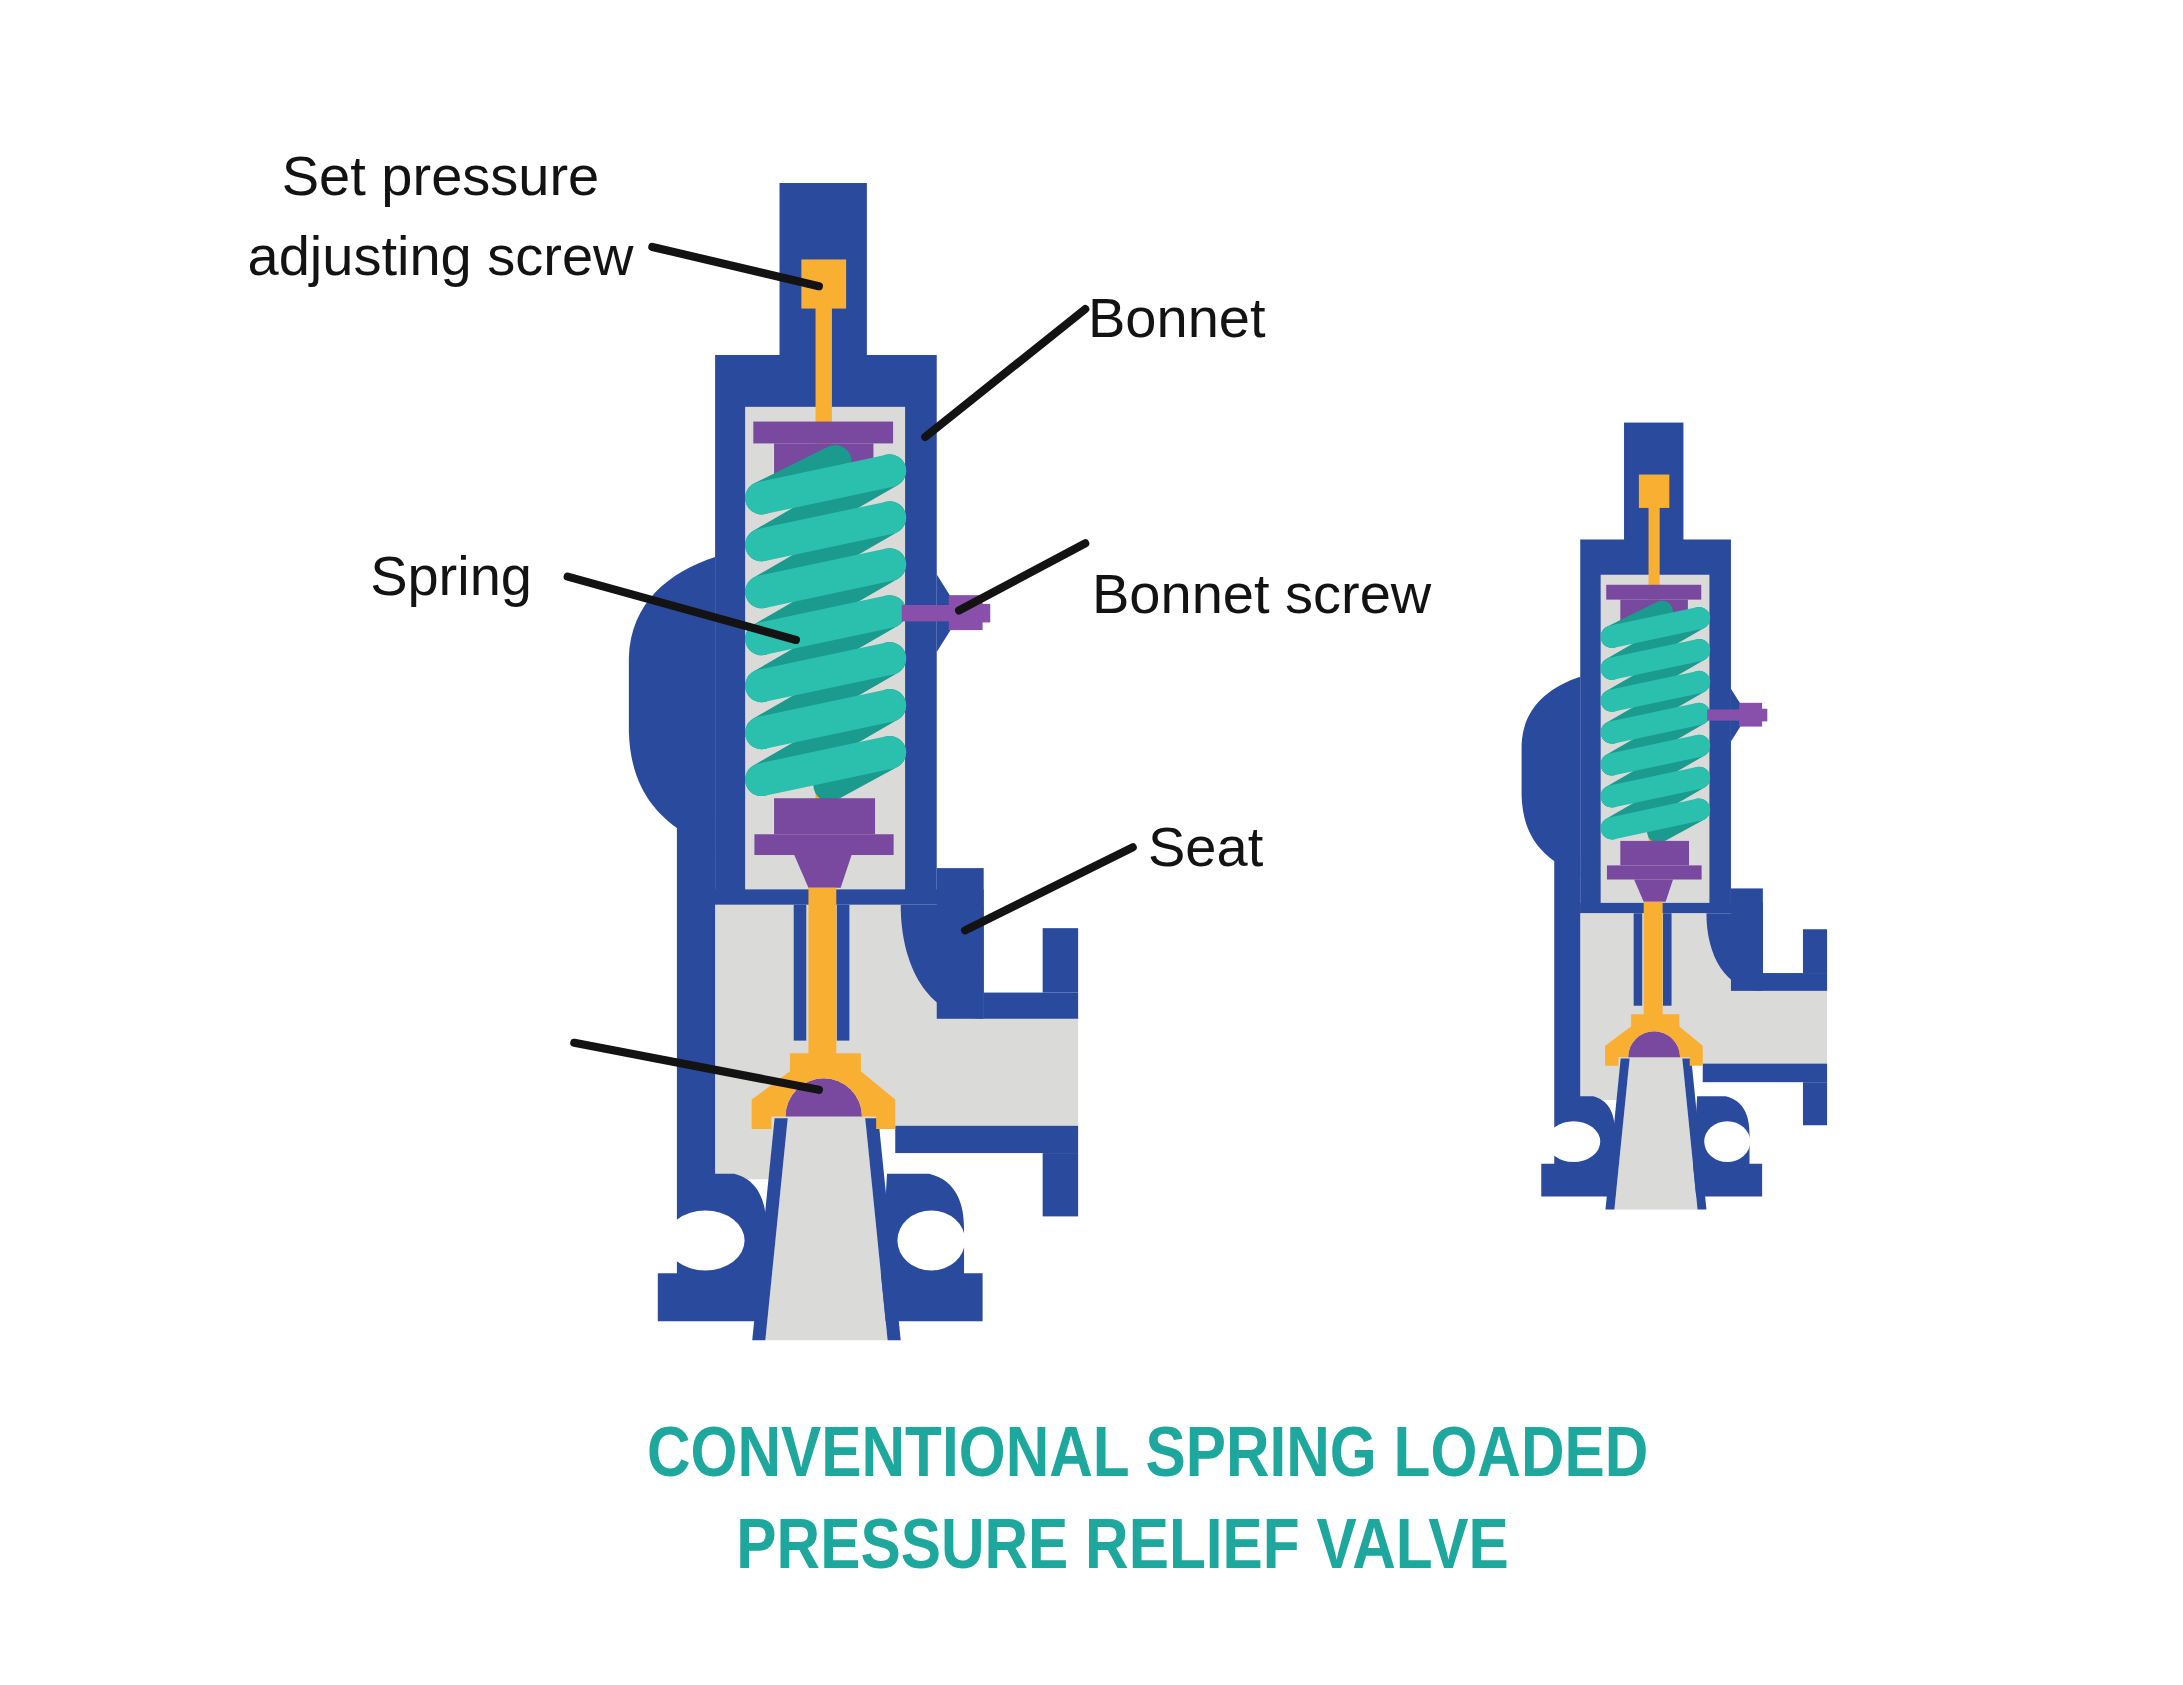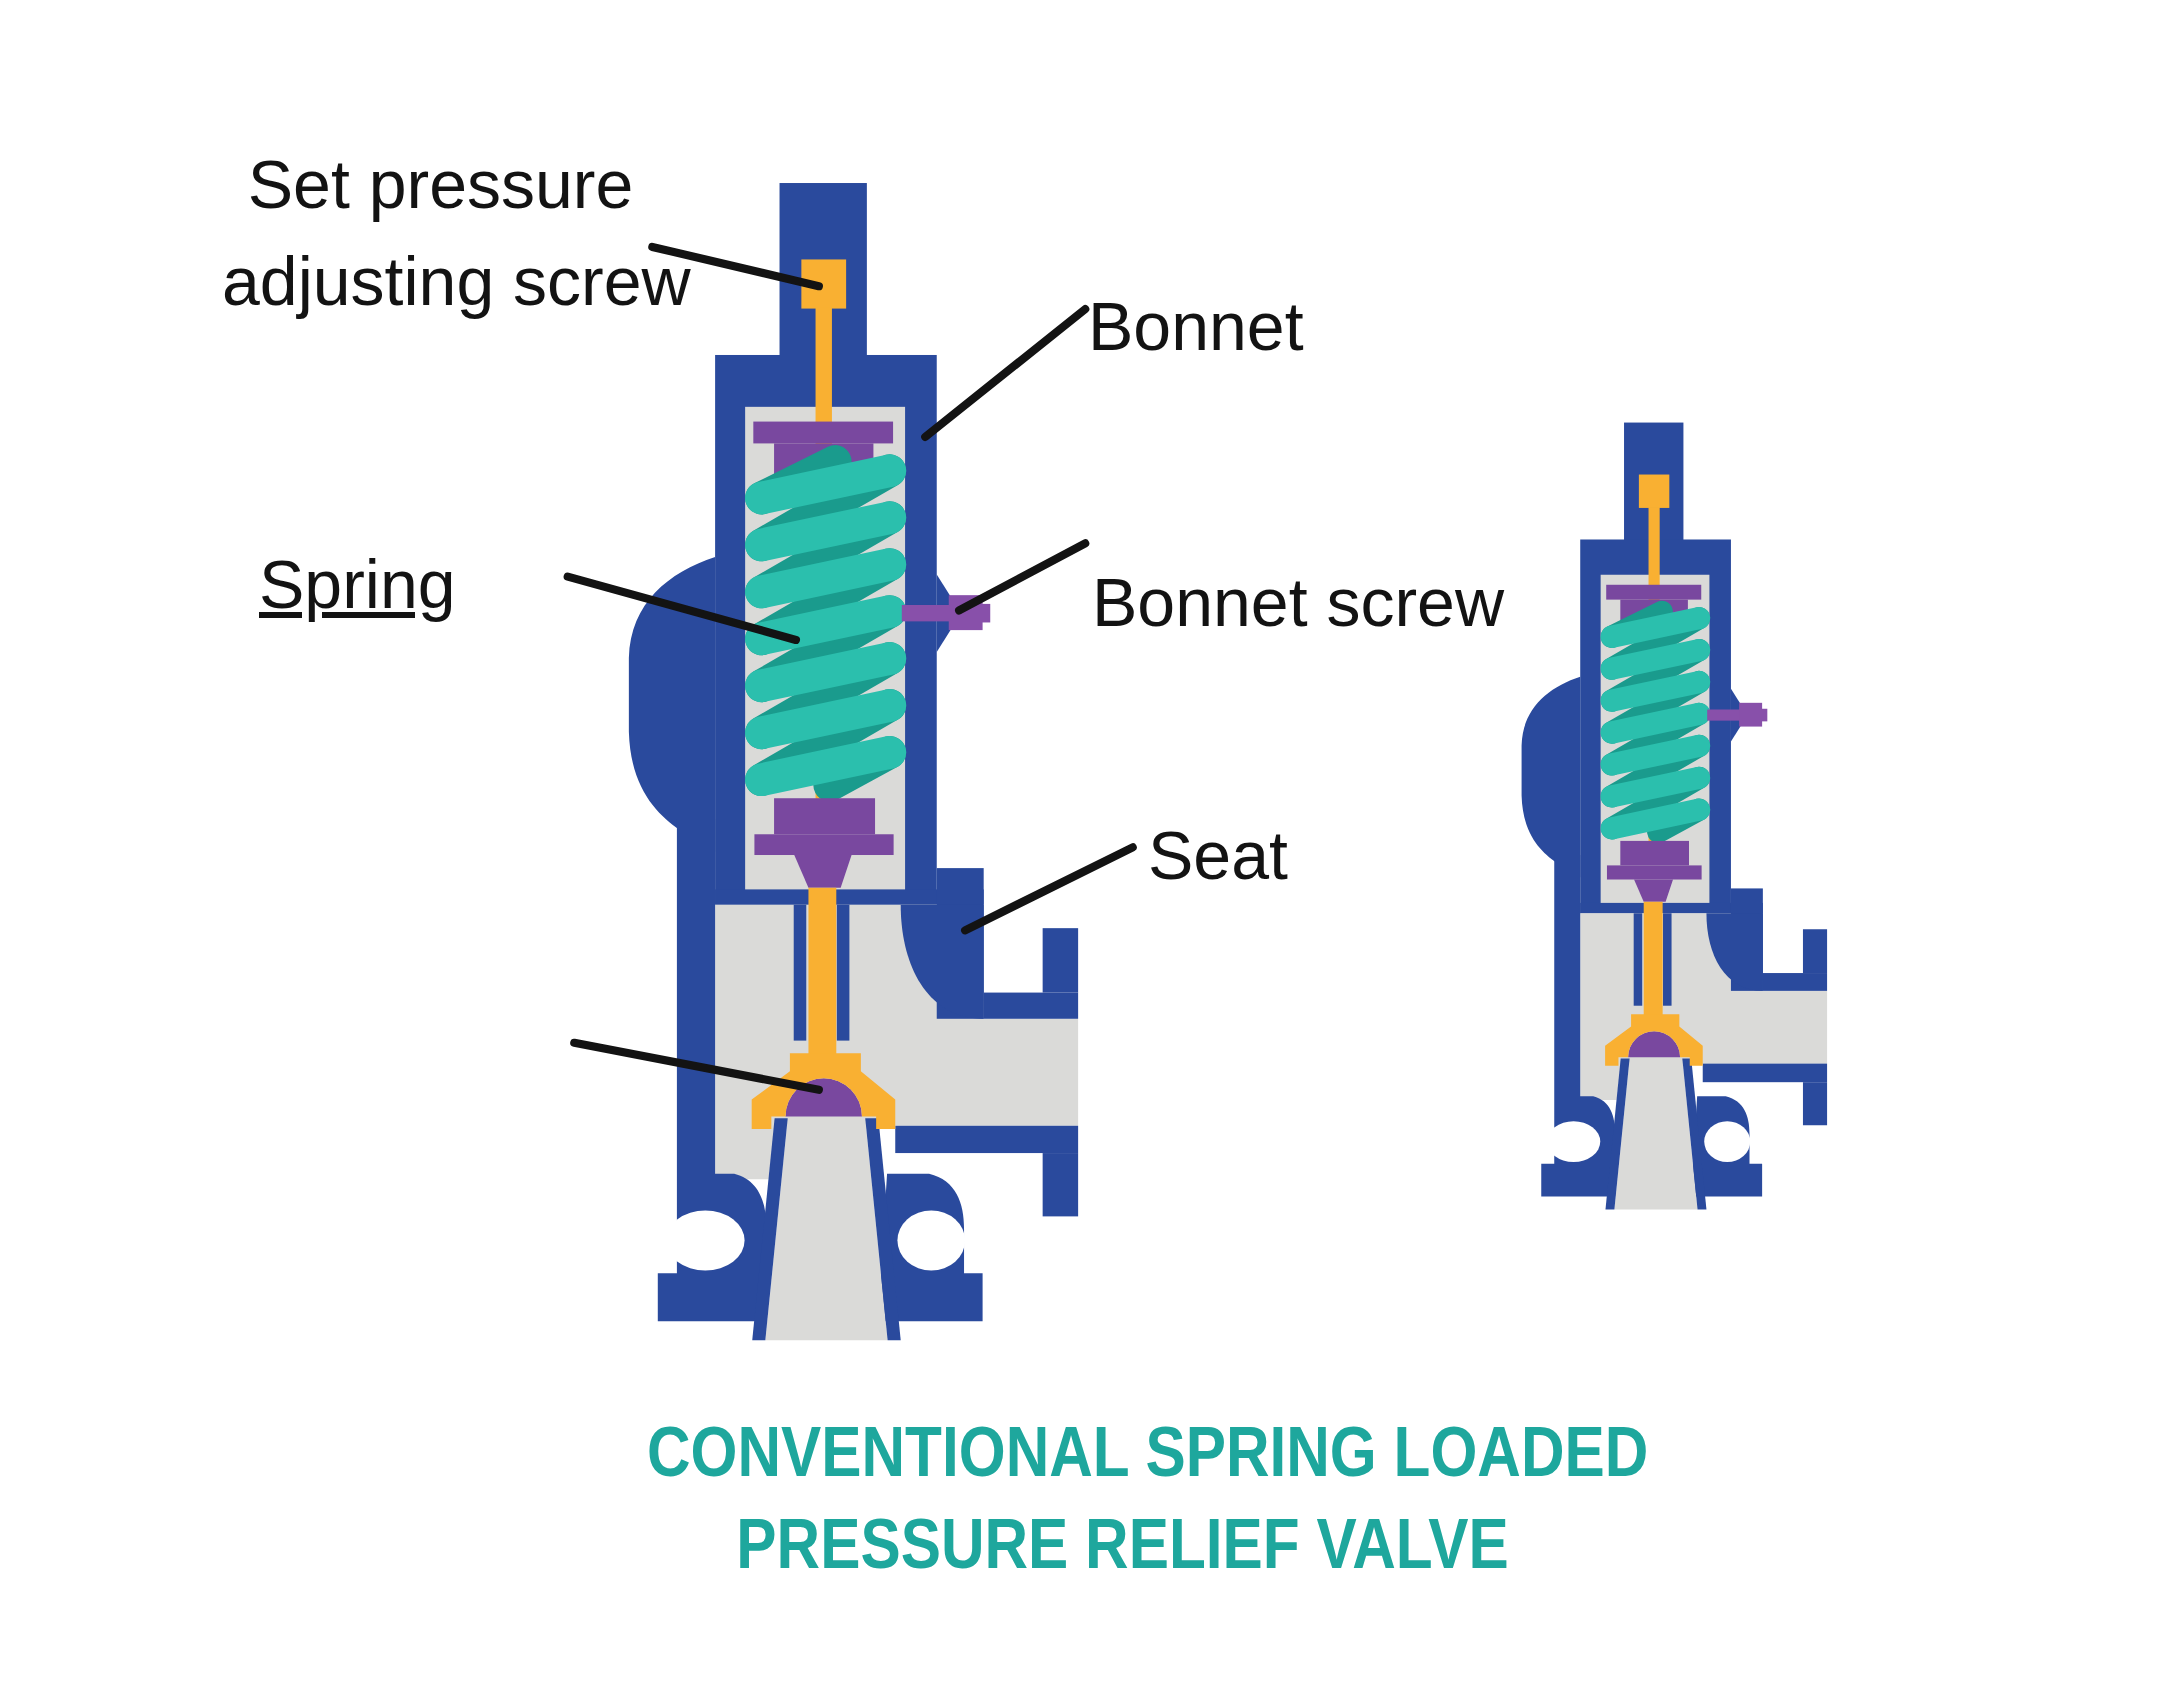--- a/index.html
+++ b/index.html
@@ -10,23 +10,23 @@
   .f-blue{fill:var(--valve-blue);}
   .f-gray{fill:var(--interior-gray);}
   .f-yellow{fill:var(--stem-yellow);}
   .f-purple{fill:var(--purple);}
   .f-plug{fill:var(--plug-purple);}
   .f-white{fill:var(--background,#fff);}
   .coil-front{stroke:var(--spring-front-teal);stroke-width:60;stroke-linecap:round;fill:none;}
   .coil-back{stroke:var(--spring-back-teal);stroke-width:60;stroke-linecap:round;fill:none;}
   .leader{stroke:var(--leader-line);stroke-width:15;stroke-linecap:round;fill:none;}
   
-  .lbl{position:absolute;color:var(--label-text);font-size:68px;line-height:1.42;white-space:nowrap;}
+  .lbl{position:absolute;color:var(--label-text);font-size:56px;line-height:1.42;white-space:nowrap;}
   .lbl.center{text-align:center;}
-  .lbl.right{text-align:left;text-decoration:underline;}
+  .lbl.right{text-align:right;}
   .title{position:absolute;left:563px;width:1119px;top:1406px;text-align:center;
          color:var(--title-teal);font-size:71px;font-weight:bold;line-height:1.30;
          transform:scaleX(0.85);transform-origin:center top;white-space:nowrap;}
 </style>
 </head>
 <body>
 
 <div class="stage">
 
   <svg width="2183" height="1686" viewBox="0 0 3999 3088">

